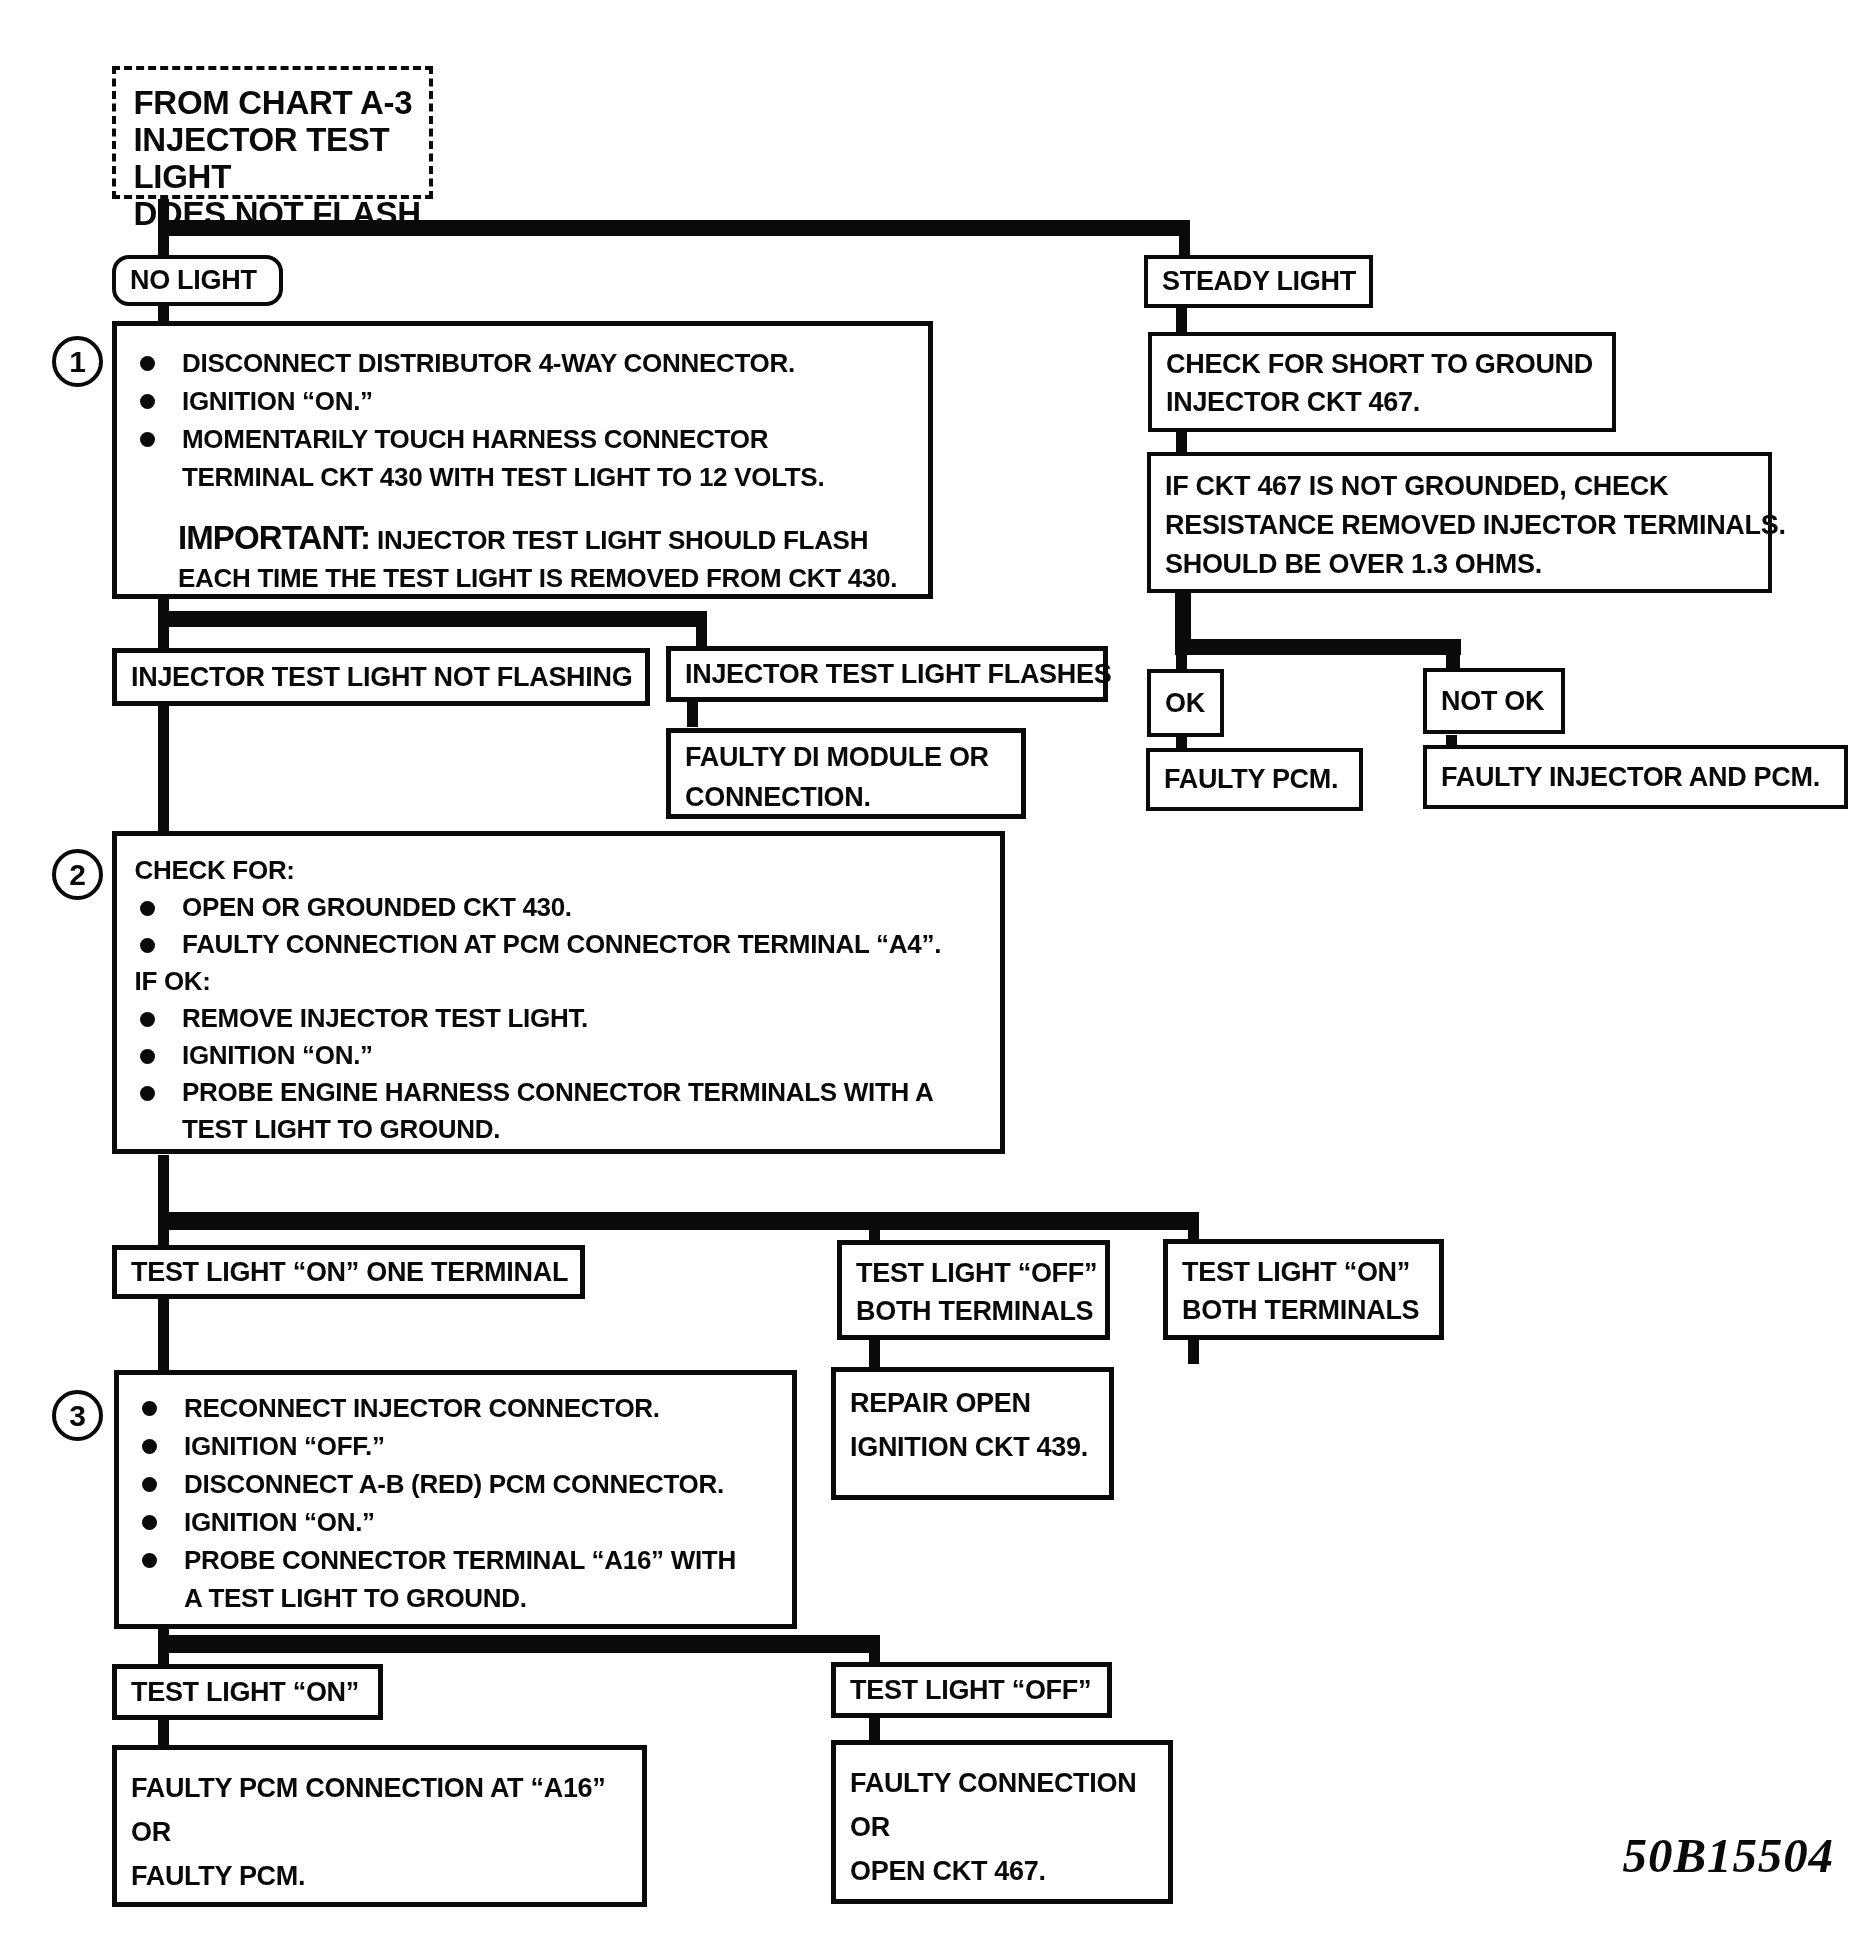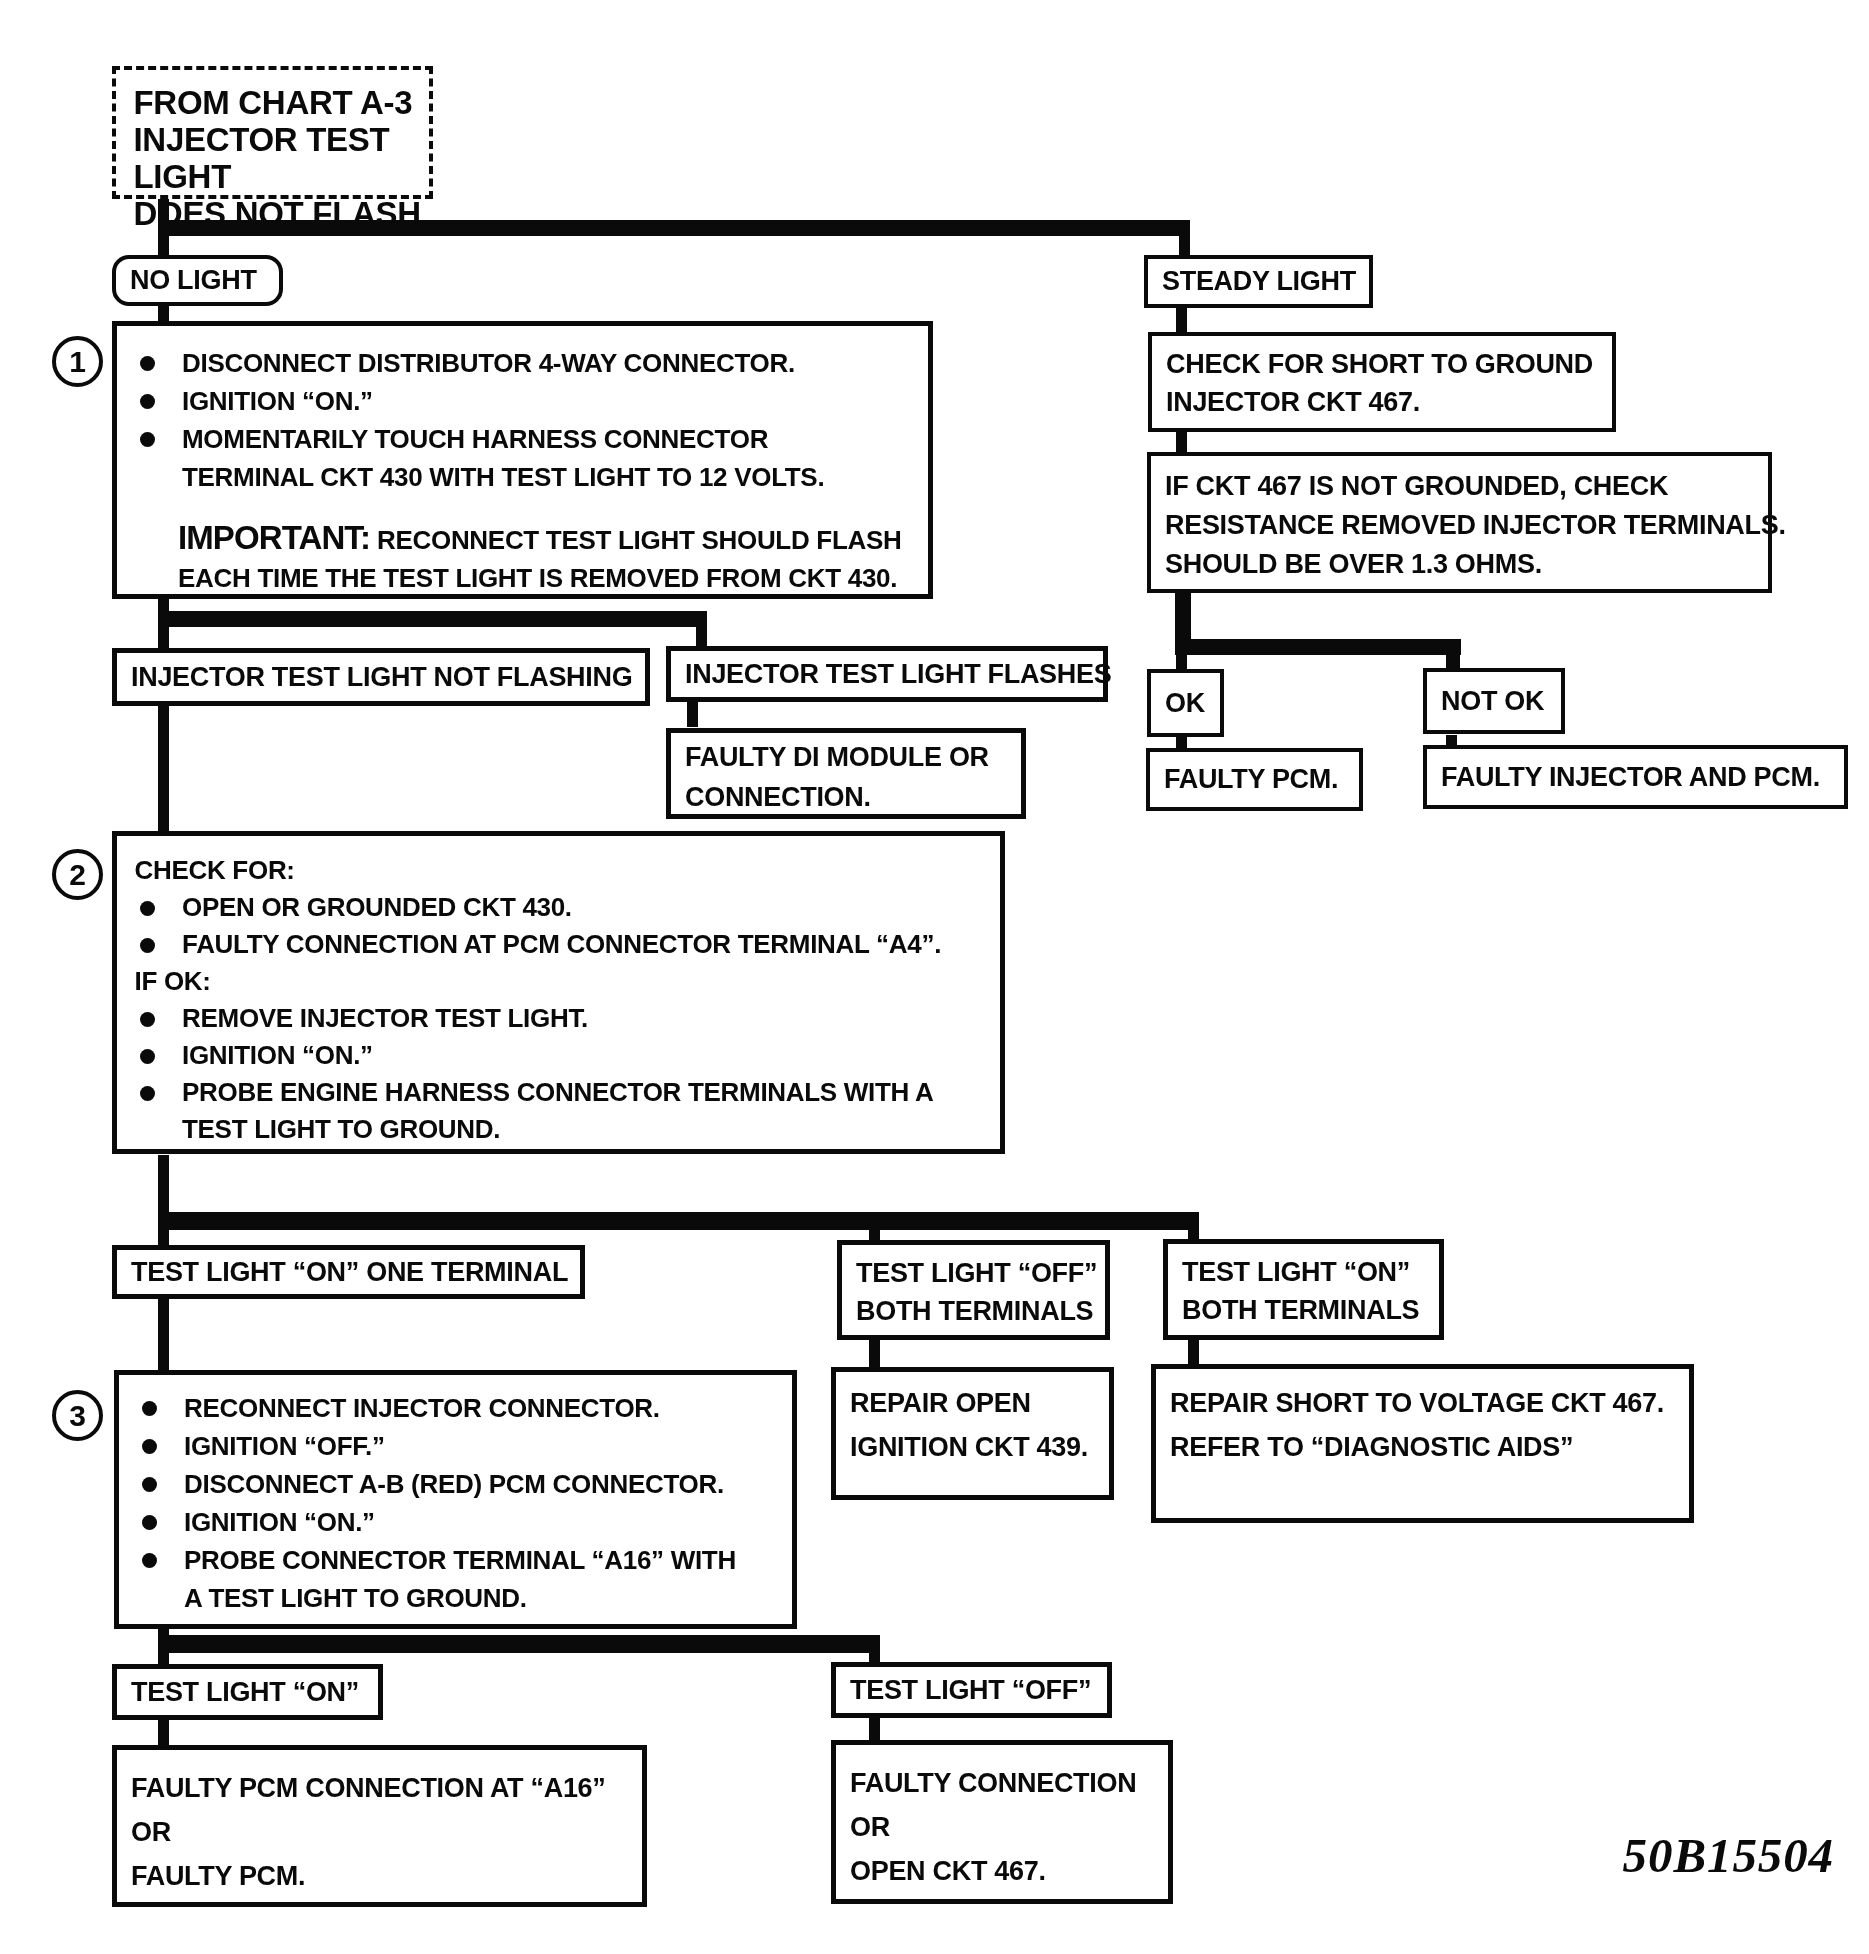--- a/index.html
+++ b/index.html
@@ -101,21 +101,21 @@
   <div class="circle" style="left:52px;top:336px;">
     <span>1</span>
   </div>
   <div class="box thick stepbox" style="left:112px;top:321px;width:821px;height:278px;padding-top:17.5px;">
     <div class="ln bullet">DISCONNECT DISTRIBUTOR 4-WAY CONNECTOR.</div>
     <div class="ln bullet">IGNITION “ON.”</div>
     <div class="ln bullet">MOMENTARILY TOUCH HARNESS CONNECTOR</div>
     <div class="ln">TERMINAL CKT 430 WITH TEST LIGHT TO 12 VOLTS.</div>
     <div class="ln" style="margin-top:23px;padding-left:61px;">
       <span class="imp-label">IMPORTANT:</span>
-      <span>RECONNECT TEST LIGHT SHOULD FLASH</span>
+      <span>INJECTOR TEST LIGHT SHOULD FLASH</span>
     </div>
     <div class="ln" style="padding-left:61px;">EACH TIME THE TEST LIGHT IS REMOVED FROM CKT 430.</div>
   </div>
 
   <div class="box label thick" style="left:112px;top:648px;width:538px;height:58px;">
     <span>INJECTOR TEST LIGHT NOT FLASHING</span>
   </div>
   <div class="box ml thick" style="left:666px;top:728px;width:360px;height:91px;padding-top:3.5px;">
     <div class="ln" style="line-height:40px;">FAULTY DI MODULE OR</div>
     <div class="ln" style="line-height:40px;">CONNECTION.</div>
@@ -147,24 +147,20 @@
   </div>
   <div class="box ml thick" style="left:1163px;top:1239px;width:281px;height:101px;padding-top:8.7px;">
     <div class="ln">TEST LIGHT “ON”</div>
     <div class="ln">BOTH TERMINALS</div>
   </div>
 
   <div class="box ml thick" style="left:831px;top:1367px;width:283px;height:133px;padding-top:9px;">
     <div class="ln" style="line-height:44px;">REPAIR OPEN</div>
     <div class="ln" style="line-height:44px;">IGNITION CKT 439.</div>
   </div>
-  <div class="box ml thick" style="left:1151px;top:1364px;width:543px;height:159px;padding-top:12.2px;">
-    <div class="ln" style="line-height:44px;">REPAIR SHORT TO VOLTAGE CKT 467.</div>
-    <div class="ln" style="line-height:44px;">REFER TO “DIAGNOSTIC AIDS”</div>
-  </div>
 
   <div class="circle" style="left:52px;top:1390px;">
     <span>3</span>
   </div>
   <div class="box thick stepbox" style="left:114px;top:1370px;width:683px;height:259px;padding-top:14px;">
     <div class="ln bullet" style="line-height:38px;">RECONNECT INJECTOR CONNECTOR.</div>
     <div class="ln bullet" style="line-height:38px;">IGNITION “OFF.”</div>
     <div class="ln bullet" style="line-height:38px;">DISCONNECT A-B (RED) PCM CONNECTOR.</div>
     <div class="ln bullet" style="line-height:38px;">IGNITION “ON.”</div>
     <div class="ln bullet" style="line-height:38px;">PROBE CONNECTOR TERMINAL “A16” WITH</div>

